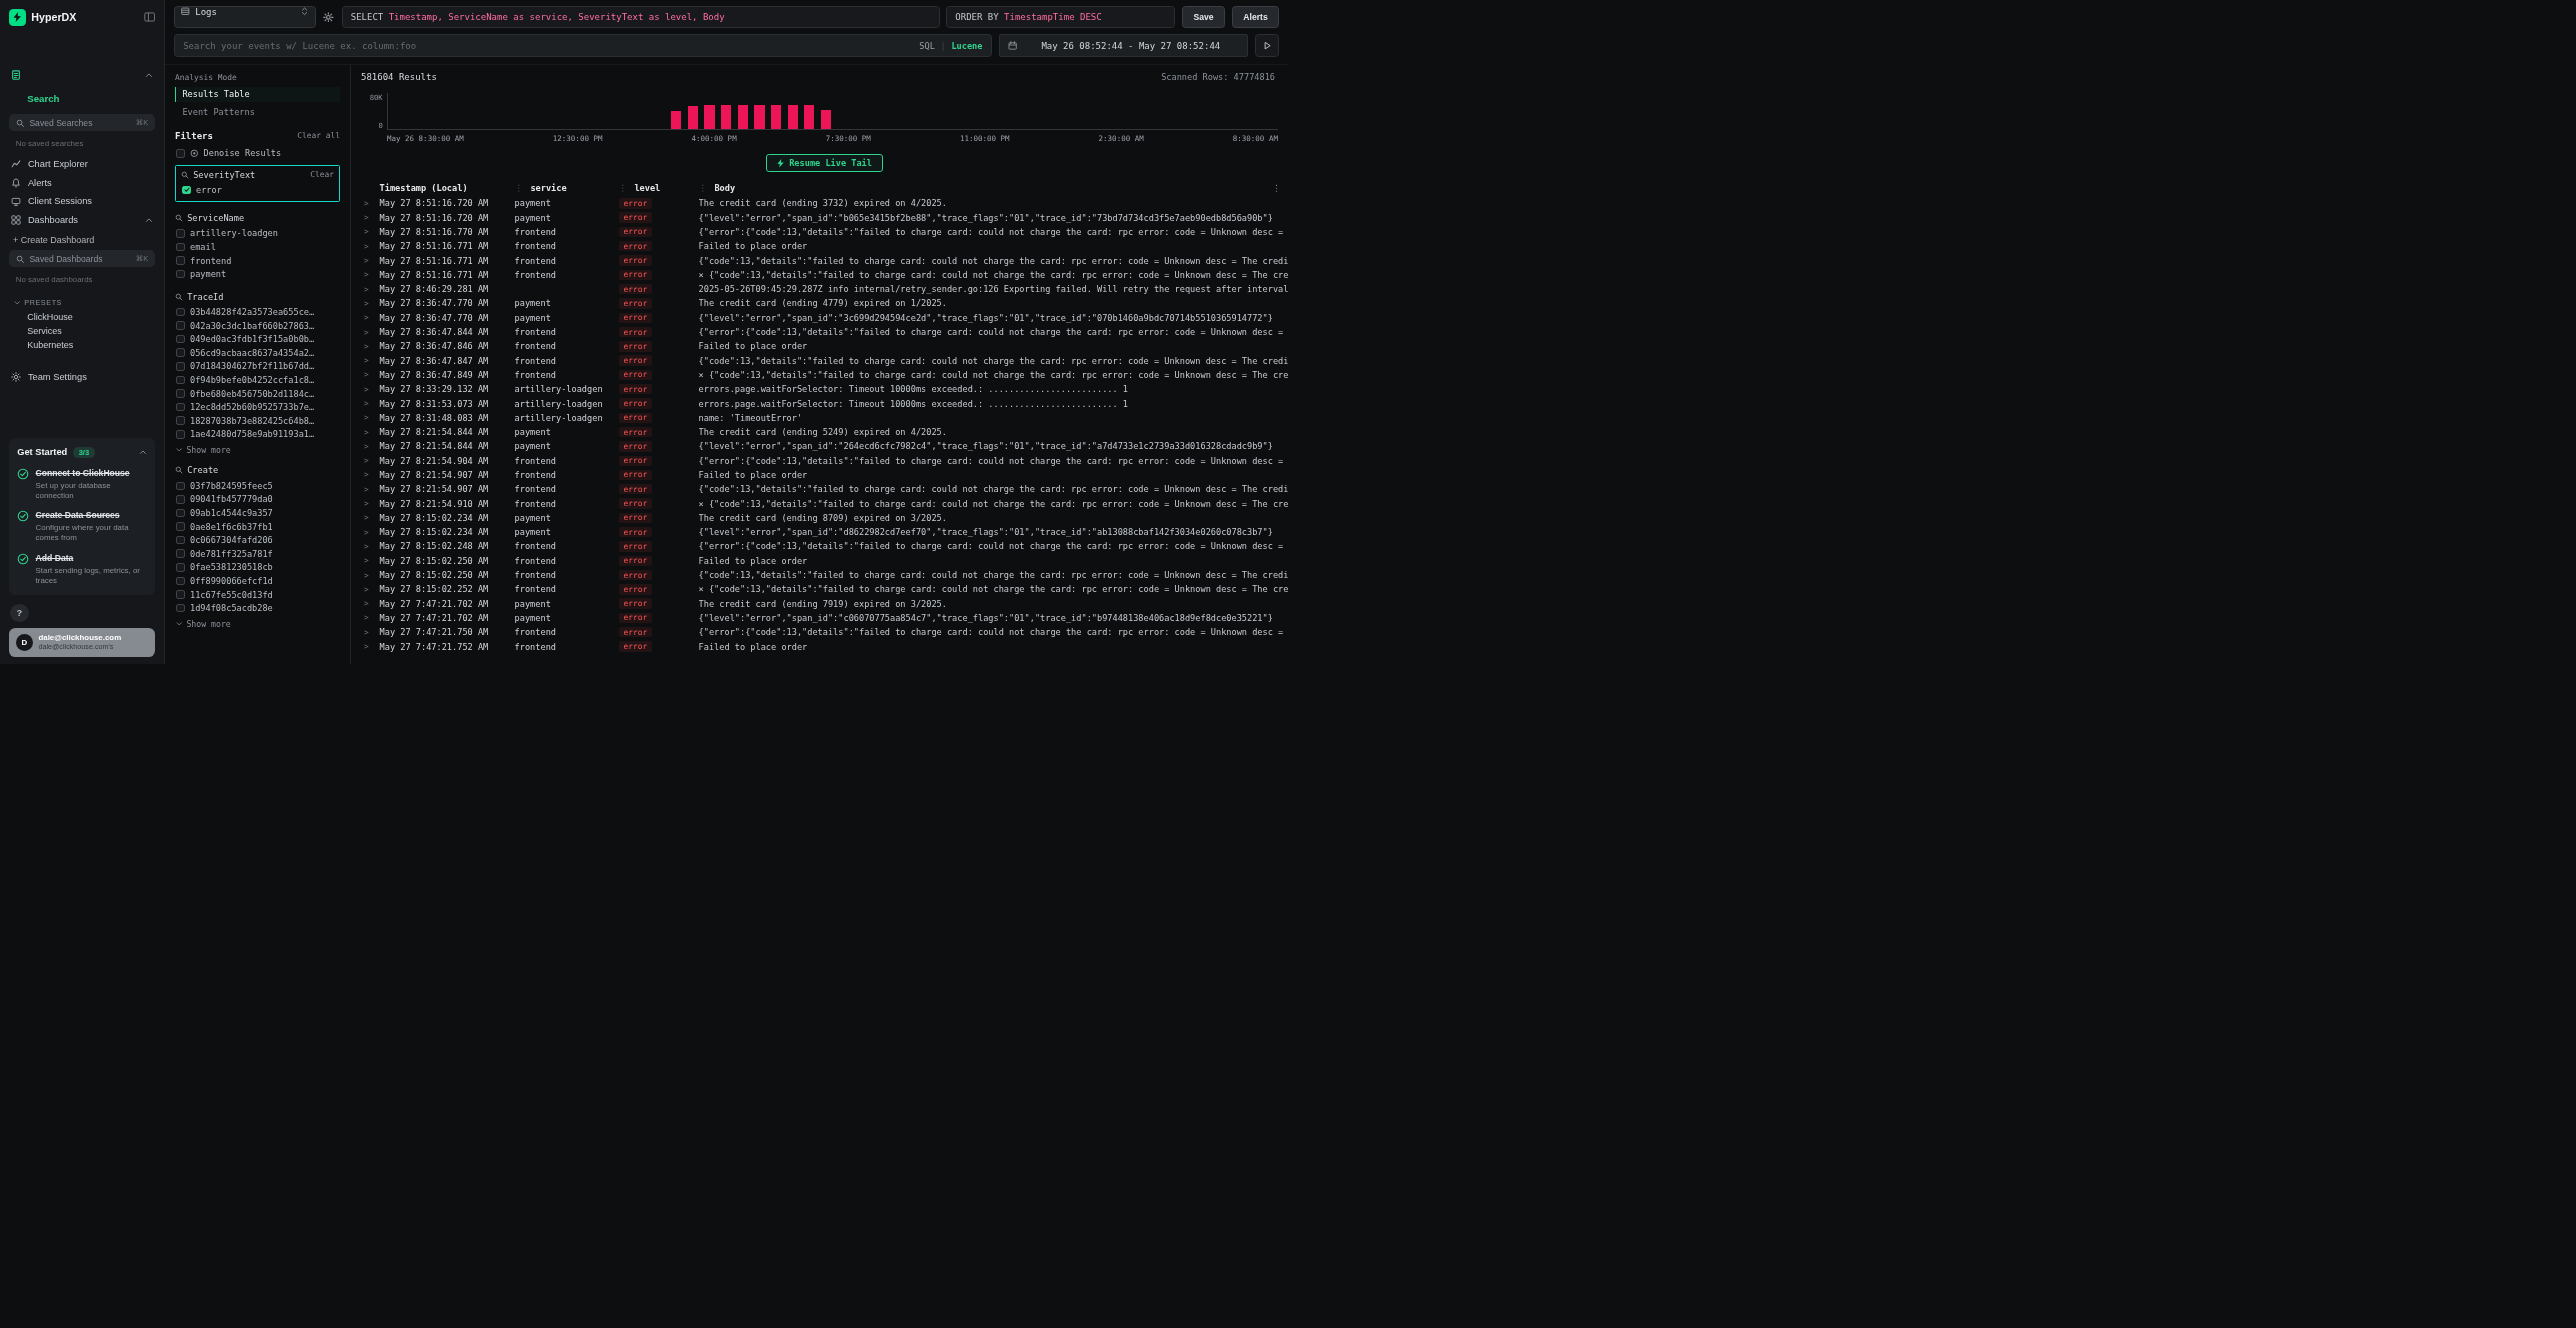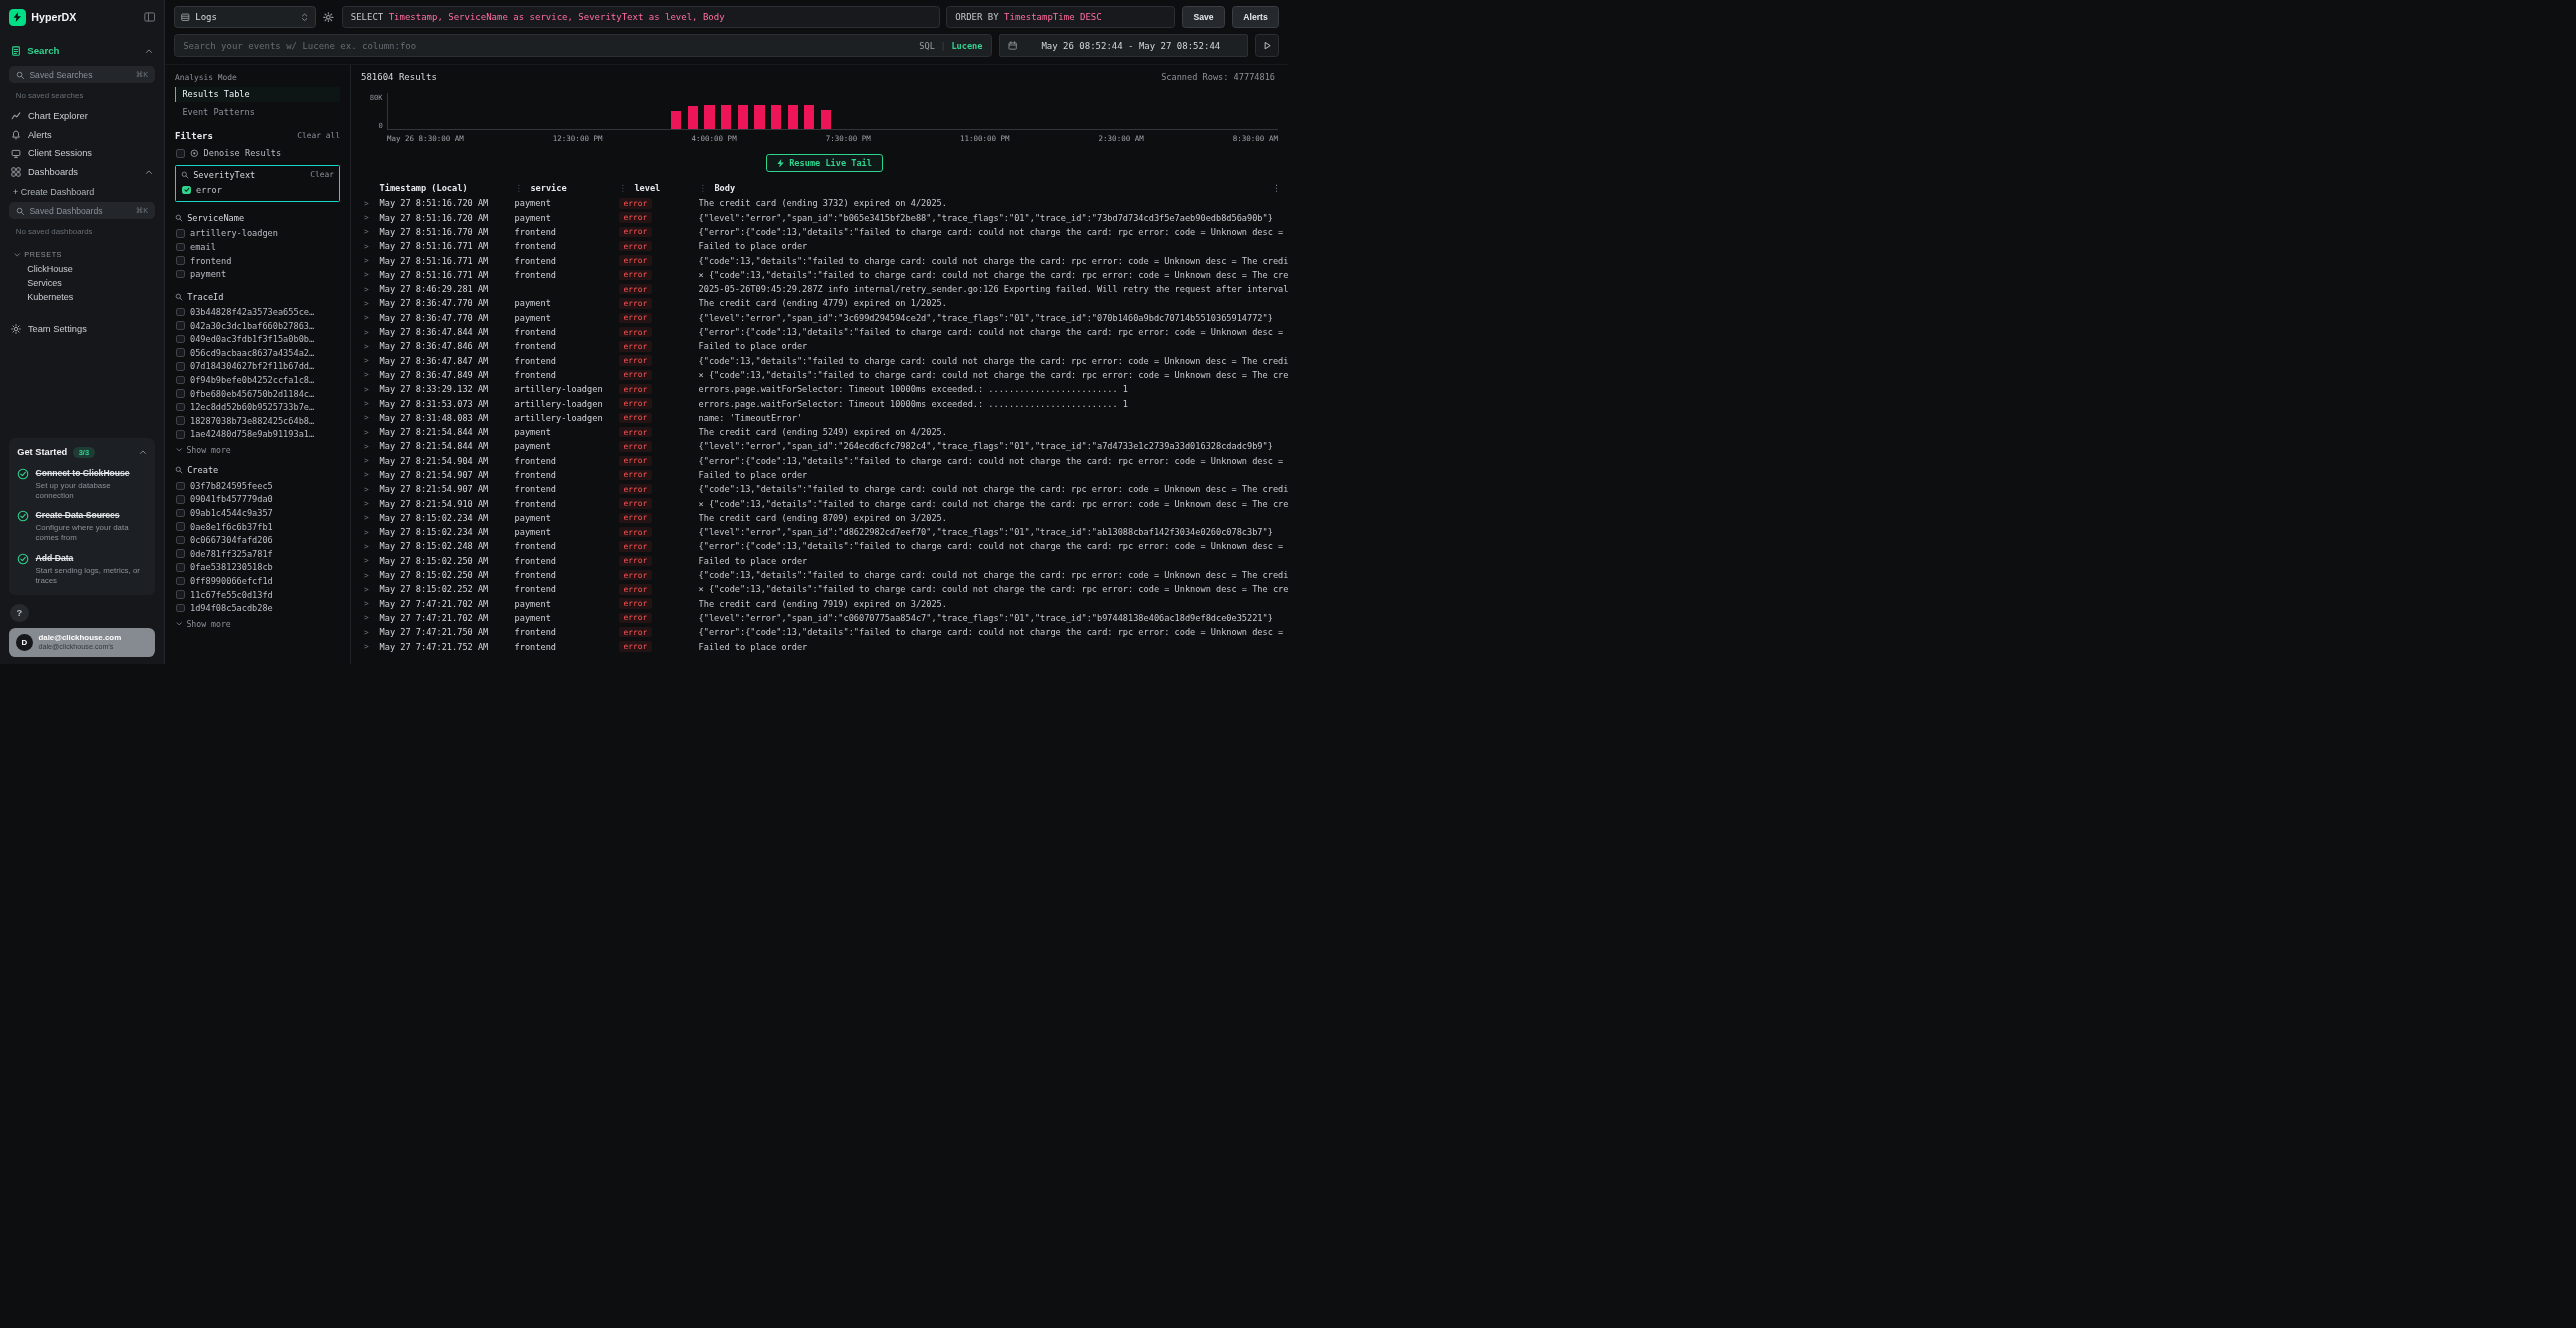--- a/index.html
+++ b/index.html
@@ -10,21 +10,21 @@
   .app { display:flex; width:1288px; height:664px; }
 
   
   .sidebar { width:165px; min-width:165px; background:#15171b; border-right:0.7px solid #24262b;
     display:flex; flex-direction:column; padding:8.6px 8.6px 7.2px; position:relative; overflow:hidden; }
   .logo-row { display:flex; align-items:center; gap:5.7px; margin-bottom:17px; }
   .logo-mark { width:17px; height:17px; border-radius:4.3px; background:#00df85; display:flex; align-items:center; justify-content:center; }
   .logo-text { font-weight:bold; font-size:10.7px; color:#f2f4f6; flex:1; }
   .collapse-btn { cursor:pointer; opacity:.8; }
   .nav-head { display:flex; align-items:center; gap:5.7px; padding:2.9px 2.9px; margin-bottom:5.7px; }
-  .nav-head-label { color:#2fd48f; font-weight:bold; font-size:9.7px; flex:1; }
+  .nav-head-label { color:#2fd48f; font-weight:bold; font-size:9.7px; flex:1;margin-top:48px; }
   .pill { display:flex; align-items:center; gap:5px; background:#23262b; border-radius:5px; height:17px;
     padding:0 7.2px; color:#8b9199; font-size:8.6px; margin:1.4px 0; cursor:pointer; }
   .pill .kbd { margin-left:auto; font-size:7.5px; color:#6e747b; }
   .muted-note { color:#686e75; font-size:7.9px; padding:5.7px 2.9px 7.2px 7.2px; }
   .nav-item { display:flex; align-items:center; gap:6.4px; padding:4.3px 2.9px; color:#c9ced4; font-size:9.3px; cursor:pointer; }
   .nav-sub { padding:5.7px 2.9px 4.3px 4.3px; color:#aeb4ba; font-size:9px; cursor:pointer; }
   .presets-head { display:flex; align-items:center; gap:3.6px; padding:7.2px 2.9px 2.9px 5.7px; color:#8b9199;
     font-size:7.2px; letter-spacing:0.6px; cursor:pointer; }
   .preset-item { padding:2.1px 2.9px 2.1px 18.6px; color:#c9ced4; font-size:9px; cursor:pointer; }
   .team { margin-top:15.7px; }
@@ -45,21 +45,21 @@
     font-weight:bold; display:flex; align-items:center; justify-content:center; }
   .u1 { font-size:7.9px; font-weight:bold; color:#ffffff; line-height:1.2; }
   .u2 { font-size:7.2px; color:rgba(25,28,32,.78); line-height:1.2; }
 
   
   .main-col { flex:1; min-width:0; display:flex; flex-direction:column; }
   .topbar { padding:6.4px 8.6px 6.4px 8.6px; border-bottom:0.7px solid #17191d; }
   .tb-row1 { display:flex; align-items:center; gap:6.4px; }
   .tb-row2 { display:flex; align-items:center; gap:7.2px; margin-top:6.4px; }
   .src-select { width:142px; height:21.5px; background:#1d2023; border:0.7px solid #32353a; border-radius:3.6px;
-    display:flex; align-items:center; gap:5.7px; padding:0 6.4px; font-family:"DejaVu Sans Mono",monospace;
+    display:flex; align-items:flex-start; gap:5.7px; padding:0 6.4px; font-family:"DejaVu Sans Mono",monospace;
     font-size:9px; color:#d7dade; cursor:pointer; }
   .src-select .lbl { flex:1; }
   .gearwrap { cursor:pointer; padding:0 1.4px; }
   .qbox { height:21.5px; background:#17191c; border:0.7px solid #2b2e33; border-radius:3.6px; display:flex;
     align-items:center; padding:0 7.9px; font-family:"DejaVu Sans Mono",monospace; font-size:9px;
     white-space:pre; overflow:hidden; cursor:text; }
   .grow { flex:1; min-width:0; }
   .obox { width:229px; min-width:229px; }
   .kw { color:#c3c8cd; }
   .pink { color:#ff6f9f; }

